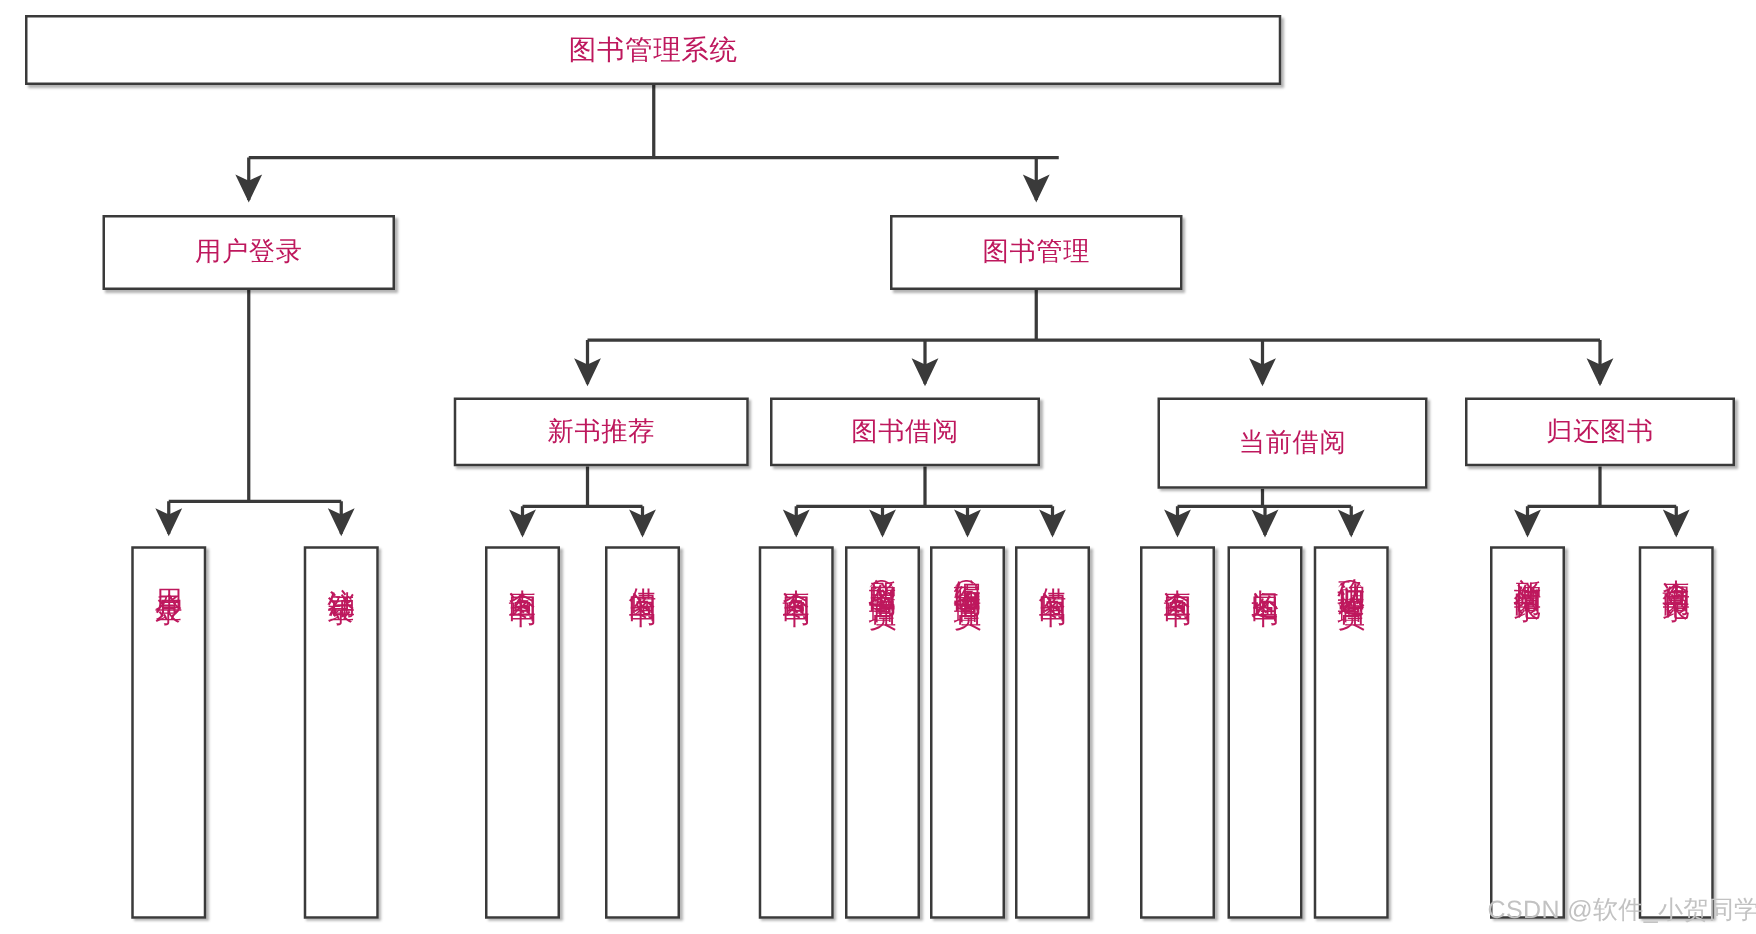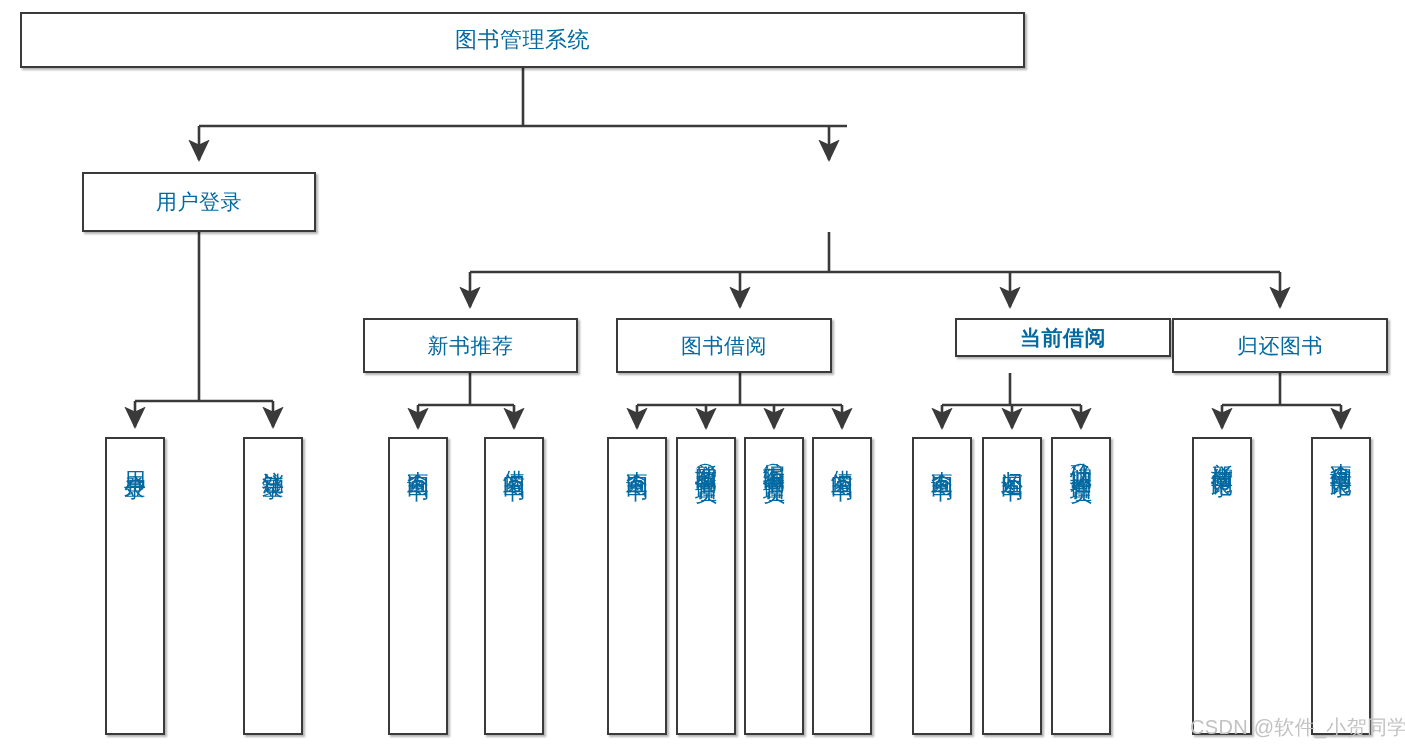--- a/index.html
+++ b/index.html
@@ -28,21 +28,21 @@
   }
   .node {
     position: absolute;
     box-sizing: border-box;
     background: #ffffff;
     border: 2.5px solid #3a3a3a;
     box-shadow: 2px 2px 2px rgba(0,0,0,0.30);
     display: flex;
     align-items: center;
     justify-content: center;
-    color: #0369a1;
+    color: #be185d;
   }
   .node .label {
     display: block;
     text-align: center;
     letter-spacing: 0.5px;
     line-height: 1.12;
   }
   
   .node.h .label {
     font-size: 21px;
@@ -133,28 +133,31 @@
     </g>
   </svg>
 
   <div class="node h root" style="left:20px; top:12px; width:1005px; height:56px;">
     <span class="label">图书管理系统</span>
   </div>
 
   <div class="node h" style="left:82px; top:172px; width:234px; height:60px;">
     <span class="label">用户登录</span>
   </div>
-
-  <div class="node h" style="left:363px; top:318px; width:215px; height:55px;">
+  <div class="node h" style="left:712px; top:172px; width:234px; height:60px;">
+    <span class="label">图书管理</span>
+  </div>
+
+  <div class="node h" style="left:363px; top:318px; width:236px; height:55px;">
     <span class="label">新书推荐</span>
   </div>
   <div class="node h" style="left:616px; top:318px; width:216px; height:55px;">
     <span class="label">图书借阅</span>
   </div>
-  <div class="node h" style="left:955px; top:318px; width:216px; height:39px;font-weight:bold;">
+  <div class="node h" style="left:926px; top:318px; width:216px; height:73px;">
     <span class="label">当前借阅</span>
   </div>
   <div class="node h" style="left:1172px; top:318px; width:216px; height:55px;">
     <span class="label">归还图书</span>
   </div>
 
   <div class="node v pad" style="left:105px; top:437px; width:60px; height:298px;">
     <span class="label">用户登录</span>
   </div>
   <div class="node v pad" style="left:243px; top:437px; width:60px; height:298px;">

